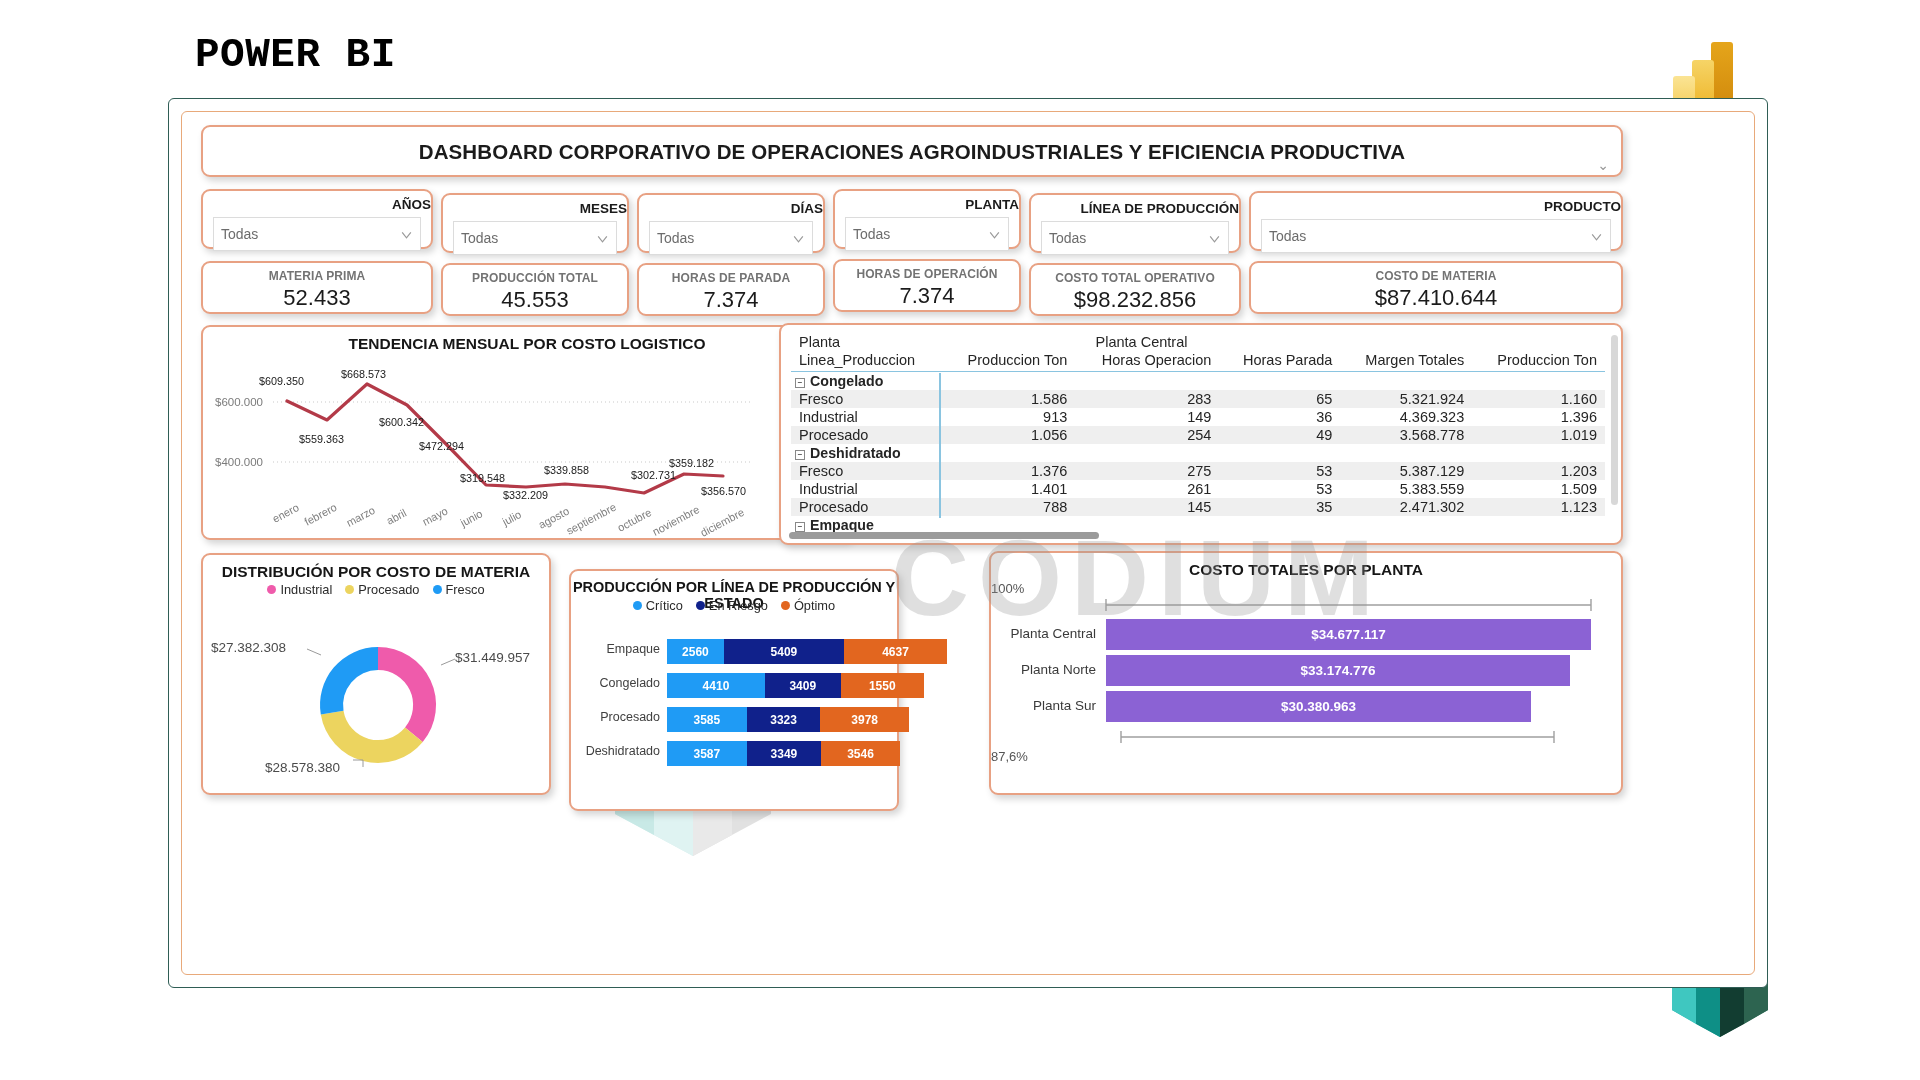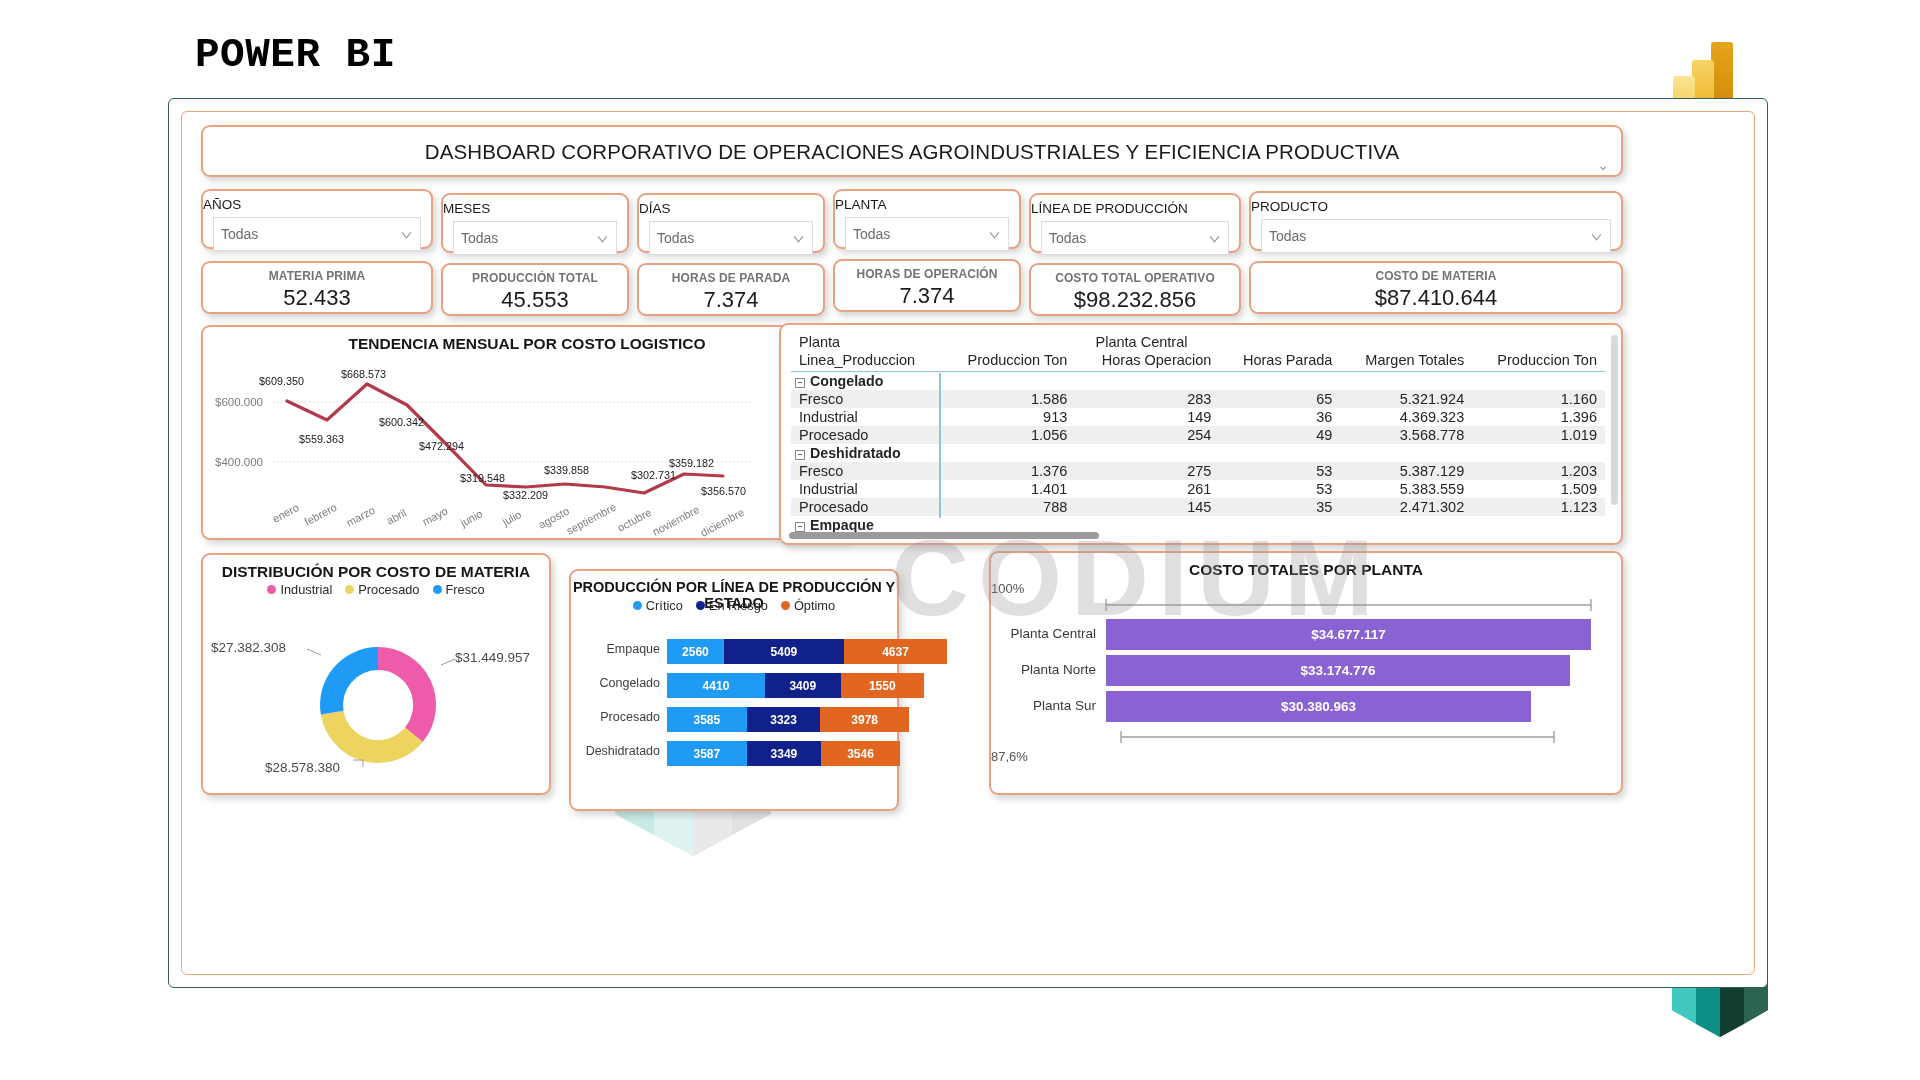--- a/index.html
+++ b/index.html
@@ -44,34 +44,34 @@
     background: #fff;
     border: 2.6px solid #e8a183;
     border-radius: 9px;
     box-shadow: 3px 4px 7px rgba(0,0,0,.17);
   }
 
   
   .banner { left: 0; top: 0; width: 1422px; height: 52px; }
   .banner-text {
     position: absolute; left: 0; right: 0; top: 13px;
-    text-align: center; font-size: 20.5px; font-weight: normal;
+    text-align: center; font-size: 20.5px; font-weight: bold;
     color: #1b1b1b; letter-spacing: .1px;
     font-family: "Liberation Sans", sans-serif;
   }
   .banner-dash {
     position: absolute; right: 12px; bottom: 2px;
     font-size: 14px; color: #999;
   }
 
   
   .slicer { top: 64px; height: 60px; }
   .slicer-label {
-    position: absolute; left: 0; right: 0; top: 6px; text-align: left;
-    font-size: 13.5px; font-weight: normal; color: #1b1b1b;
+    position: absolute; left: 0; right: 0; top: 6px; text-align: right;
+    font-size: 13.5px; font-weight: bold; color: #1b1b1b;
   }
   .slicer-box {
     position: absolute; left: 10px; right: 10px; top: 26px; height: 26px;
     border: 1px solid #dcdcdc; background: #fff;
     display: flex; align-items: center; justify-content: space-between;
     padding: 16px 7px;
   }
   .slicer-val { font-size: 14px; color: #6c6c6c; }
   .chev { width: 13px; height: 13px; }
 

